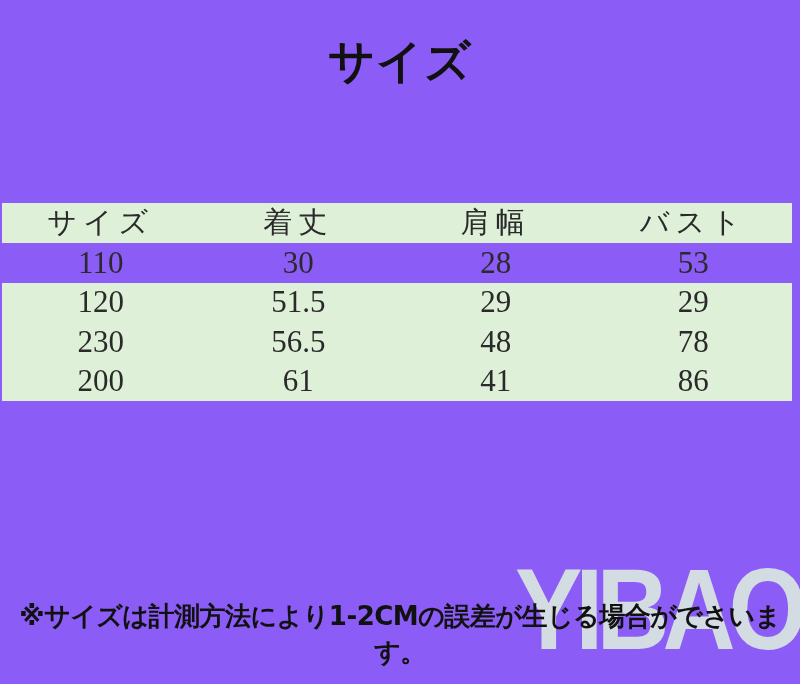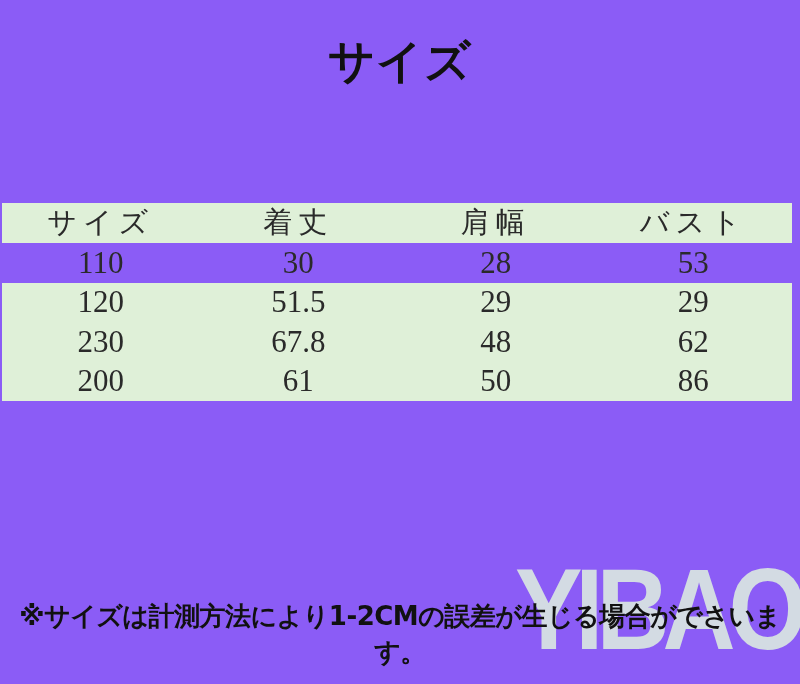--- a/index.html
+++ b/index.html
@@ -105,28 +105,28 @@
           <td>53</td>
         </tr>
         <tr class="band-green">
           <td>120</td>
           <td>51.5</td>
           <td>29</td>
           <td>29</td>
         </tr>
         <tr class="band-green">
           <td>230</td>
-          <td>67.8</td>
+          <td>56.5</td>
           <td>48</td>
-          <td>62</td>
+          <td>78</td>
         </tr>
         <tr class="band-green">
           <td>200</td>
           <td>61</td>
-          <td>50</td>
+          <td>41</td>
           <td>86</td>
         </tr>
       </tbody>
   </table>
 
   <div class="watermark">YIBAO</div>
 
   <div class="footnote">※サイズは計測方法により1-2CMの誤差が生じる場合がでさいます。</div>
 
 </div>

